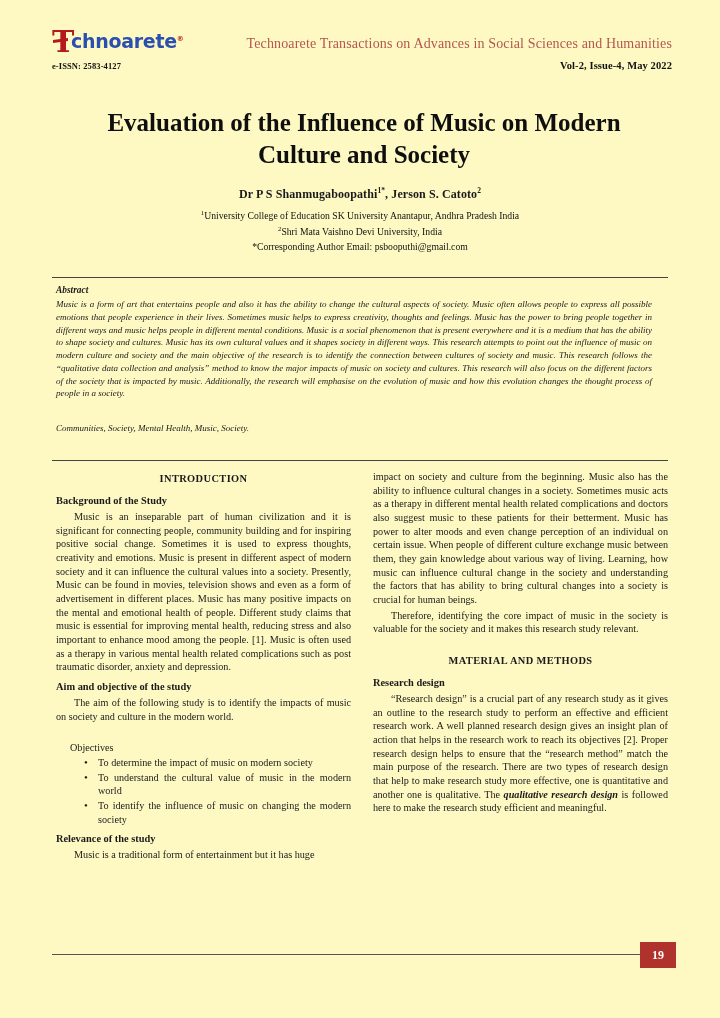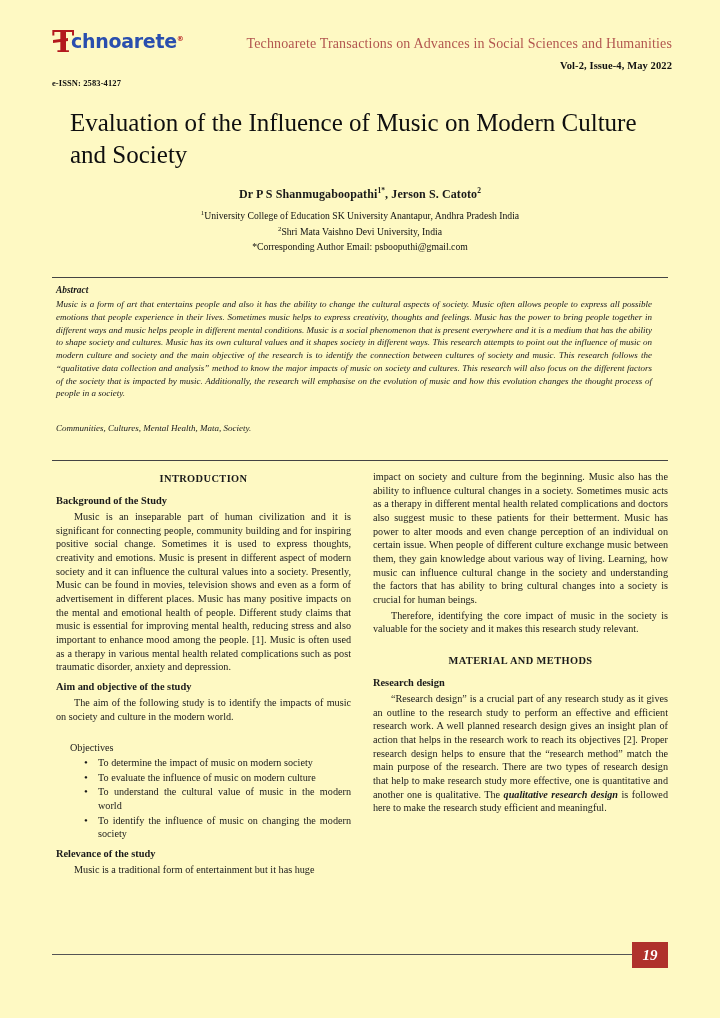--- a/index.html
+++ b/index.html
@@ -61,21 +61,21 @@
     background: #b3191d;
     transform: skewY(-8deg);
   }
   .logo-reg {
     font-size: 7px;
     vertical-align: super;
     color: #b3191d;
     font-weight: bold;
   }
   .issn {
-    margin-top: 24px;
+    margin-top: 7px;
     font-family: "Liberation Serif", serif;
     font-size: 8.5px;
     font-weight: bold;
     color: #111;
     letter-spacing: 0.1px;
   }
   .journal-line {
     position: absolute;
     right: 48px;
     top: 36px;
@@ -93,28 +93,28 @@
     margin-top: 8px;
     font-size: 10.5px;
     font-weight: bold;
     color: #111;
     letter-spacing: 0.1px;
   }
 
   
   .paper-title {
     position: absolute;
-    left: 70px;
+    left: 78px;
     right: 70px;
     top: 107px;
-    text-align: left;
+    text-align: center;
     font-family: "Liberation Serif", serif;
     font-size: 25px;
     line-height: 1.28;
-    font-weight: normal;
+    font-weight: bold;
     color: #0f0f0f;
   }
   .authors {
     position: absolute;
     left: 60px; right: 60px;
     top: 186px;
     text-align: center;
     font-size: 12px;
     font-weight: bold;
     letter-spacing: 0.1px;
@@ -230,33 +230,32 @@
     left: -14px;
     top: -1px;
     font-size: 11px;
   }
   .spacer-lg { height: 14px; }
   em.bi { font-style: italic; font-weight: bold; }
 
   
   .page-num {
     position: absolute;
-    right: 52px;
+    right: 44px;
     top: 942px;
     width: 36px;
     height: 26px;
     background: #b0322c;
     color: #ffffff;
     font-family: "Liberation Serif", serif;
-    font-size: 15px;
+    font-size: 12px;
     font-weight: bold;
     display: flex;
     align-items: center;
     justify-content: center;
-    font-style: italic;
   }
 </style>
 </head>
 <body>
 
 <div class="page">
 
   <div class="masthead">
 
     <div class="logo-block">
@@ -282,35 +281,34 @@
 
   <div class="hr hr-top"></div>
   <div class="hr hr-bottom"></div>
 
   <div class="abstract-block">
     <div class="blk-head">Abstract</div>
     <div class="abstract-body">Music is a form of art that entertains people and also it has the ability to change the cultural aspects of society. Music often allows people to express all possible emotions that people experience in their lives. Sometimes music helps to express creativity, thoughts and feelings. Music has the power to bring people together in different ways and music helps people in different mental conditions. Music is a social phenomenon that is present everywhere and it is a medium that has the ability to shape society and cultures. Music has its own cultural values and it shapes society in different ways. This research attempts to point out the influence of music on modern culture and society and the main objective of the research is to identify the connection between cultures of society and music. This research follows the “qualitative data collection and analysis” method to know the major impacts of music on society and cultures. This research will also focus on the different factors of the society that is impacted by music. Additionally, the research will emphasise on the evolution of music and how this evolution changes the thought process of people in a society.</div>
   </div>
 
   <div class="keywords-block">
-    <div class="keywords-body">Communities, Cultures, Mental Health, Mata, Society.</div>
+    <div class="keywords-body">Communities, Society, Mental Health, Music, Society.</div>
   </div>
 
   <div class="columns">
 
     <div class="col">
       <div class="sec-title">INTRODUCTION</div>
       <div class="sub-head">Background of the Study</div>
       <p class="para">Music is an inseparable part of human civilization and it is significant for connecting people, community building and for inspiring positive social change. Sometimes it is used to express thoughts, creativity and emotions. Music is present in different aspect of modern society and it can influence the cultural values into a society. Presently, Music can be found in movies, television shows and even as a form of advertisement in different places. Music has many positive impacts on the mental and emotional health of people. Different study claims that music is essential for improving mental health, reducing stress and also important to enhance mood among the people. [1]. Music is often used as a therapy in various mental health related complications such as post traumatic disorder, anxiety and depression.</p>
       <div class="sub-head">Aim and objective of the study</div>
       <p class="para">The aim of the following study is to identify the impacts of music on society and culture in the modern world.</p>
       <div class="obj-label">Objectives</div>
       <ul class="bullets">
         <li>To determine the impact of music on modern society</li>
-        <li>To evaluate the influence of music on modern culture</li>
         <li>To understand the cultural value of music in the modern world</li>
         <li>To identify the influence of music on changing the modern society</li>
       </ul>
       <div class="sub-head">Relevance of the study</div>
       <p class="para">Music is a traditional form of entertainment but it has huge</p>
     </div>
 
     <div class="col">
       <p class="para noindent">impact on society and culture from the beginning. Music also has the ability to influence cultural changes in a society. Sometimes music acts as a therapy in different mental health related complications and doctors also suggest music to these patients for their betterment. Music has power to alter moods and even change perception of an individual on certain issue. When people of different culture exchange music between them, they gain knowledge about various way of living. Learning, how music can influence cultural change in the society and understanding the factors that has ability to bring cultural changes into a society is crucial for human beings.</p>
       <p class="para">Therefore, identifying the core impact of music in the society is valuable for the society and it makes this research study relevant.</p>

